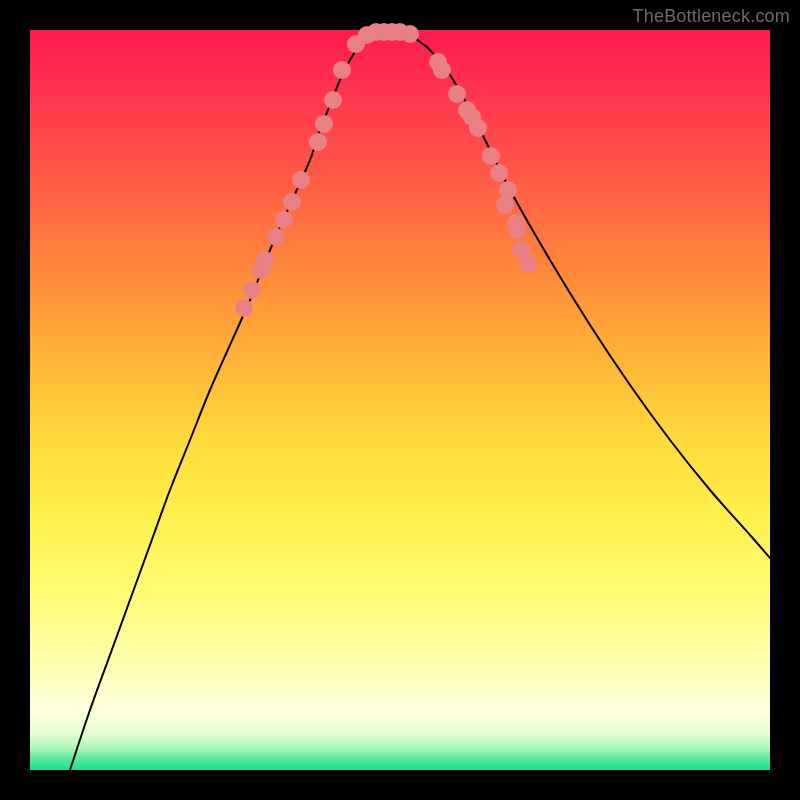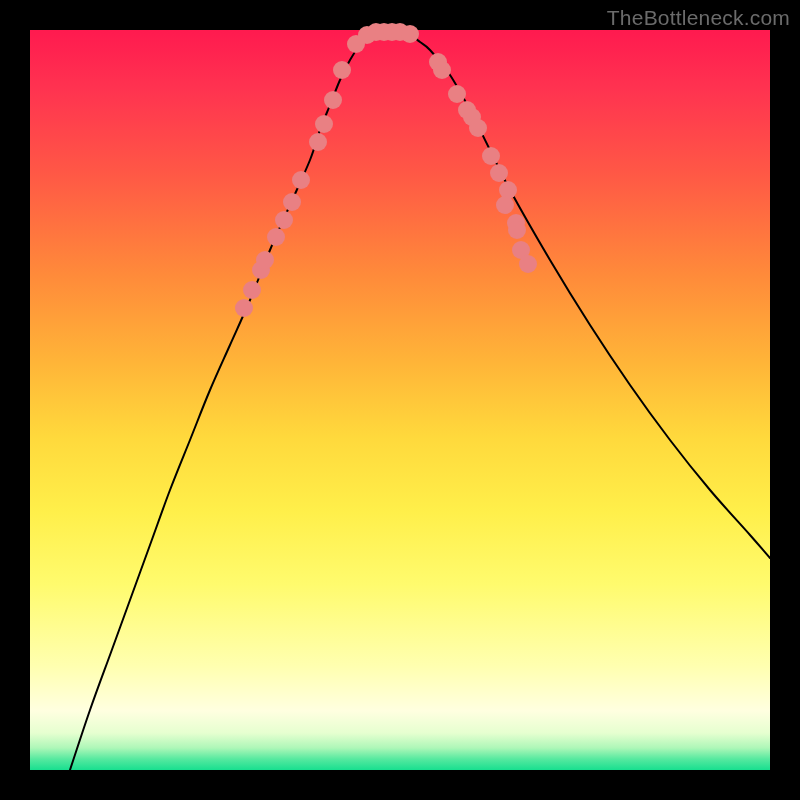--- a/index.html
+++ b/index.html
@@ -45,21 +45,21 @@
       #aef7b8 97%,
       #57e9a0 98.5%,
       #18df8f 100%
     );
   }
   .watermark {
     position: absolute;
     top: 6px;
     right: 10px;
     color: #6b6b6b;
-    font-size: 21px;
+    font-size: 18px;
     font-weight: 500;
     letter-spacing: 0.2px;
     user-select: none;
   }
   svg.curve {
     position: absolute;
     left: 0; top: 0;
     width: 100%; height: 100%;
     overflow: visible;
   }

